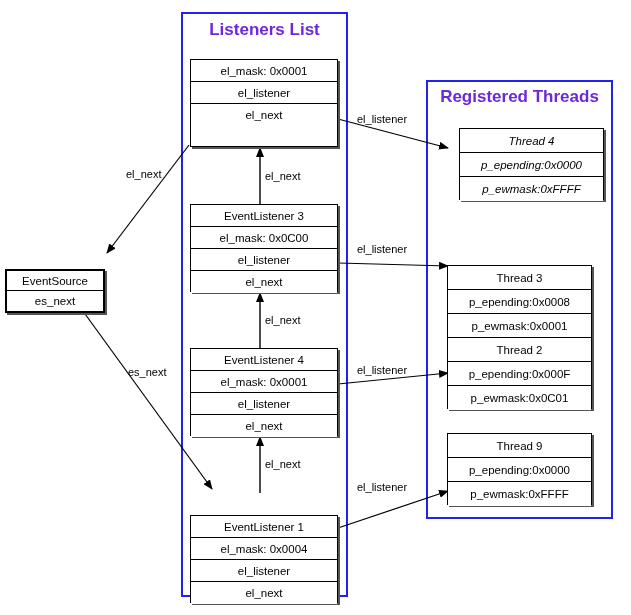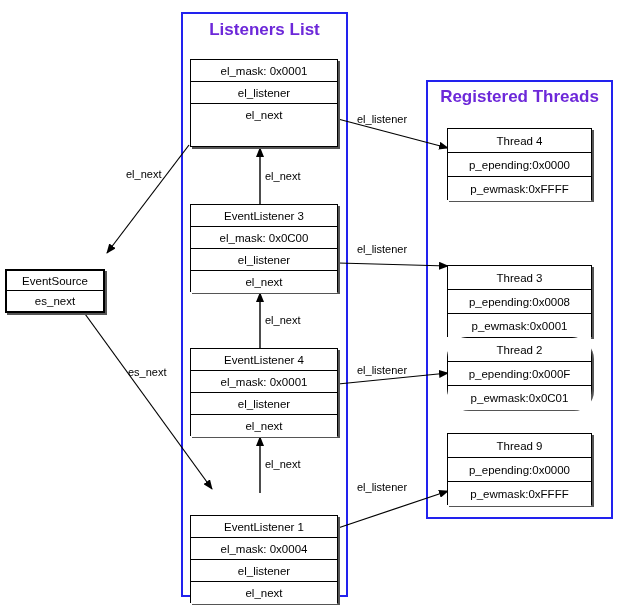--- a/index.html
+++ b/index.html
@@ -151,33 +151,33 @@
     <div class="row">el_next</div>
   </div>
 
   <div class="node listener" style="left:190px; top:492px;margin-top:23px;">
     <div class="row">EventListener 1</div>
     <div class="row">el_mask: 0x0004</div>
     <div class="row">el_listener</div>
     <div class="row">el_next</div>
   </div>
 
-  <div class="node thread" style="left:447px; top:128px;">
+  <div class="node thread" style="left:459px; top:128px;font-style:italic;">
     <div class="row">Thread 4</div>
     <div class="row">p_epending:0x0000</div>
     <div class="row">p_ewmask:0xFFFF</div>
   </div>
 
   <div class="node thread" style="left:447px; top:229px;margin-top:36px;">
     <div class="row">Thread 3</div>
     <div class="row">p_epending:0x0008</div>
     <div class="row">p_ewmask:0x0001</div>
   </div>
 
-  <div class="node thread" style="left:447px; top:337px;border-radius:20px;">
+  <div class="node thread" style="left:447px; top:337px;">
     <div class="row">Thread 2</div>
     <div class="row">p_epending:0x000F</div>
     <div class="row">p_ewmask:0x0C01</div>
   </div>
 
   <div class="node thread" style="left:447px; top:433px;">
     <div class="row">Thread 9</div>
     <div class="row">p_epending:0x0000</div>
     <div class="row">p_ewmask:0xFFFF</div>
   </div>

